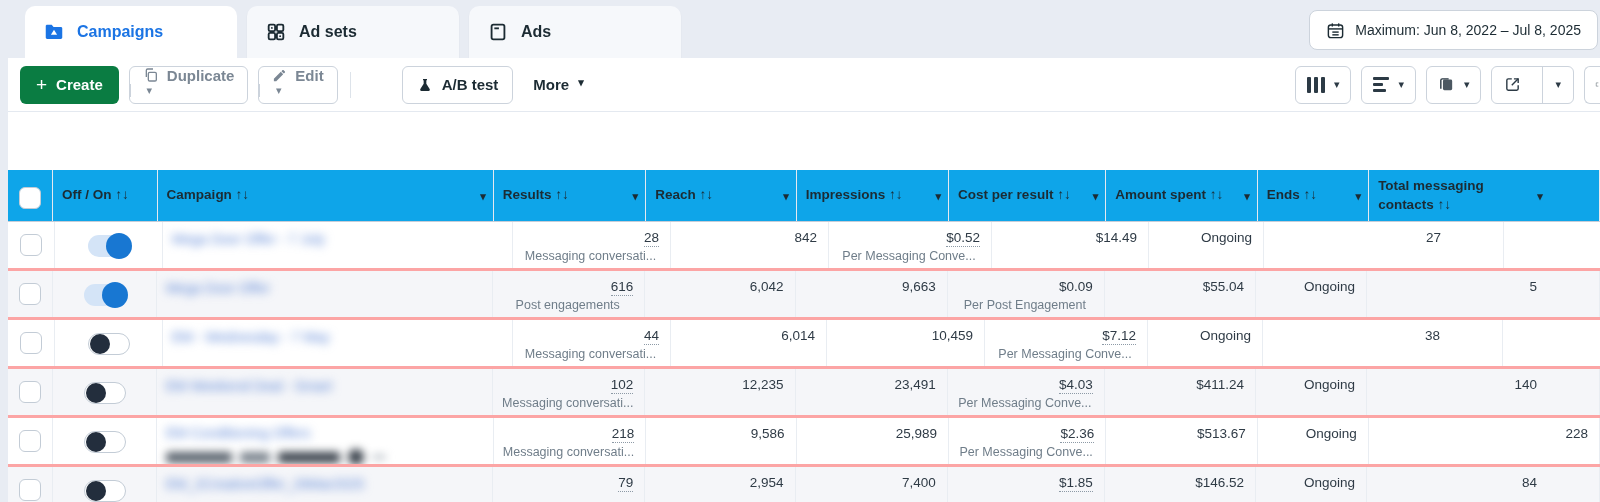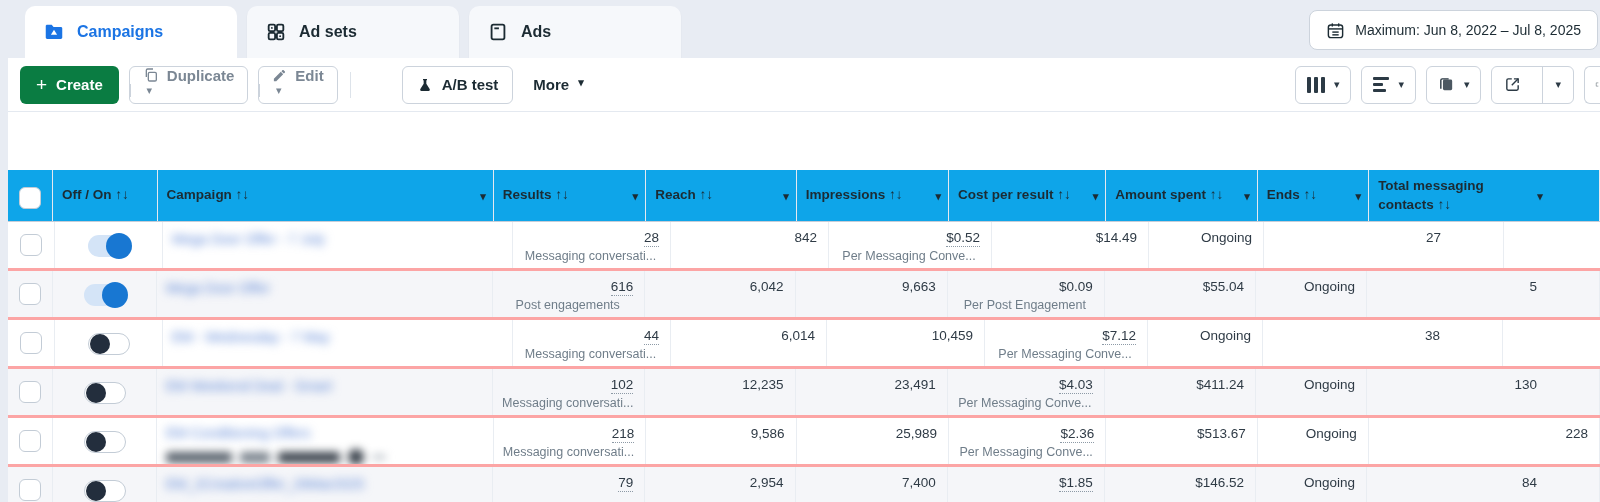--- a/index.html
+++ b/index.html
@@ -344,21 +344,21 @@
           <div class="sub">Messaging conversati...</div>
         </div>
       <div class="td c4 num">12,235</div>
       <div class="td c5 num">23,491</div>
       <div class="td c6 num">
           <div><span class="dotted">$4.03</span></div>
           <div class="sub">Per Messaging Conve...</div>
         </div>
       <div class="td c7 num">$411.24</div>
       <div class="td c8 num">Ongoing</div>
-      <div class="td c9 num" style="padding-right:62px">130</div>
+      <div class="td c9 num" style="padding-right:62px">140</div>
     </div>
 
     <div class="trow">
       <div class="td c0 center">
           <span class="cb"></span>
         </div>
       <div class="td c1 center">
           <span class="toggle off">
             <span class="knob"></span>
           </span>

